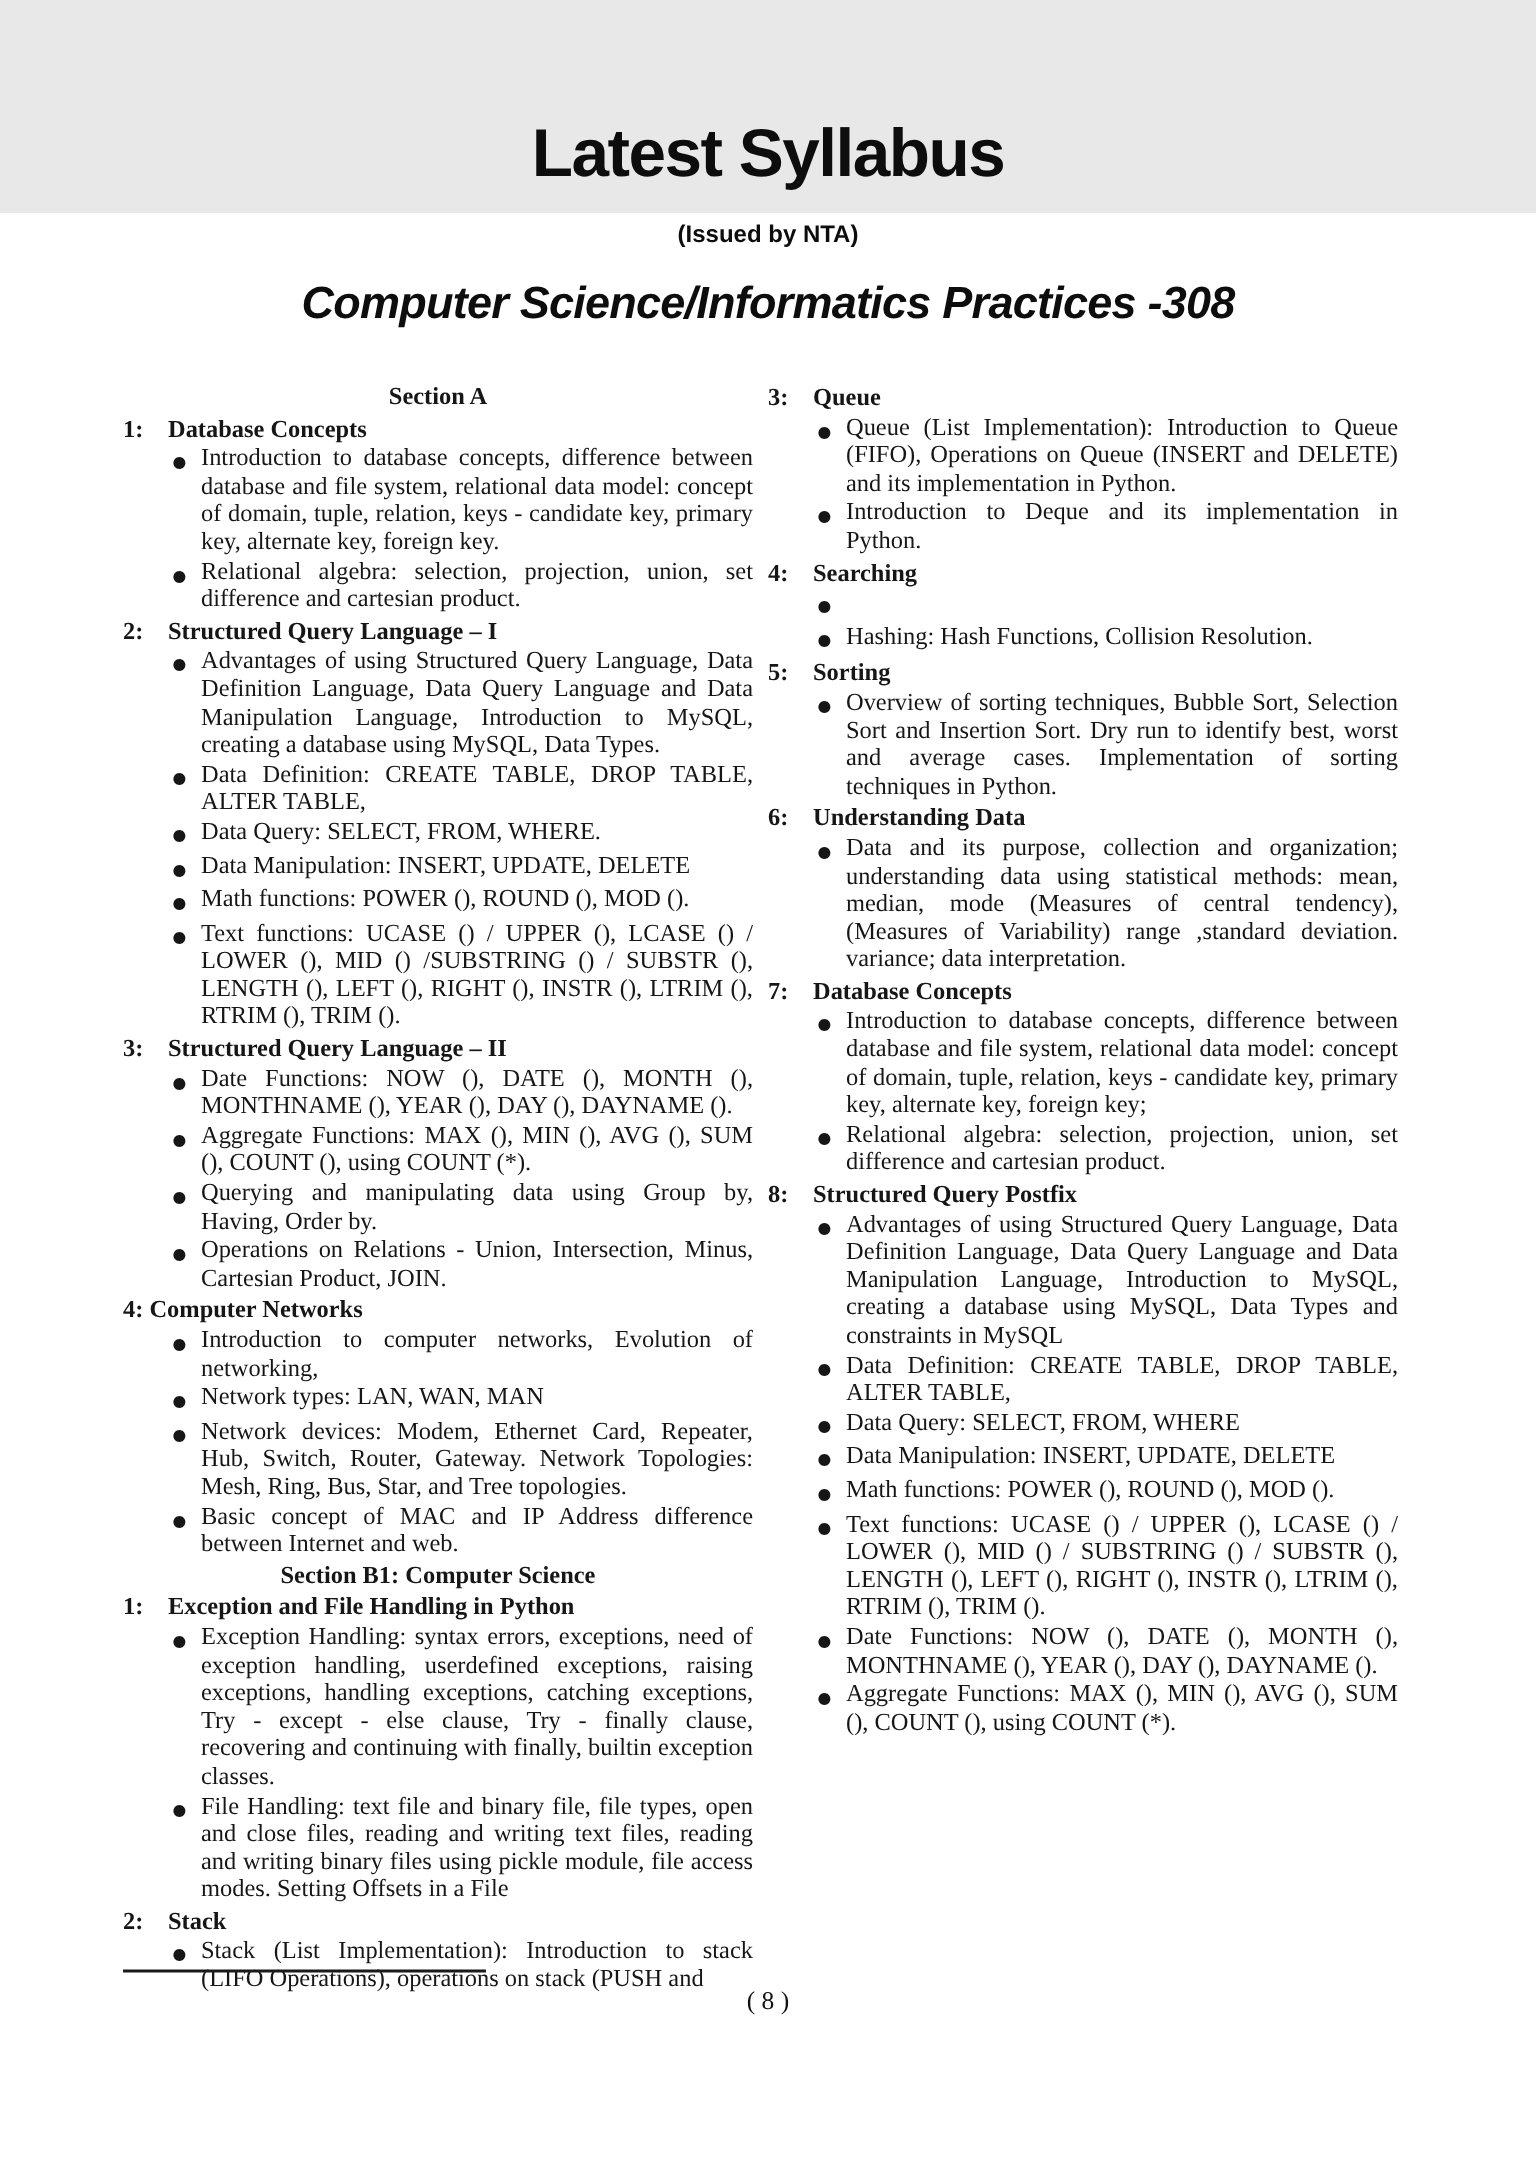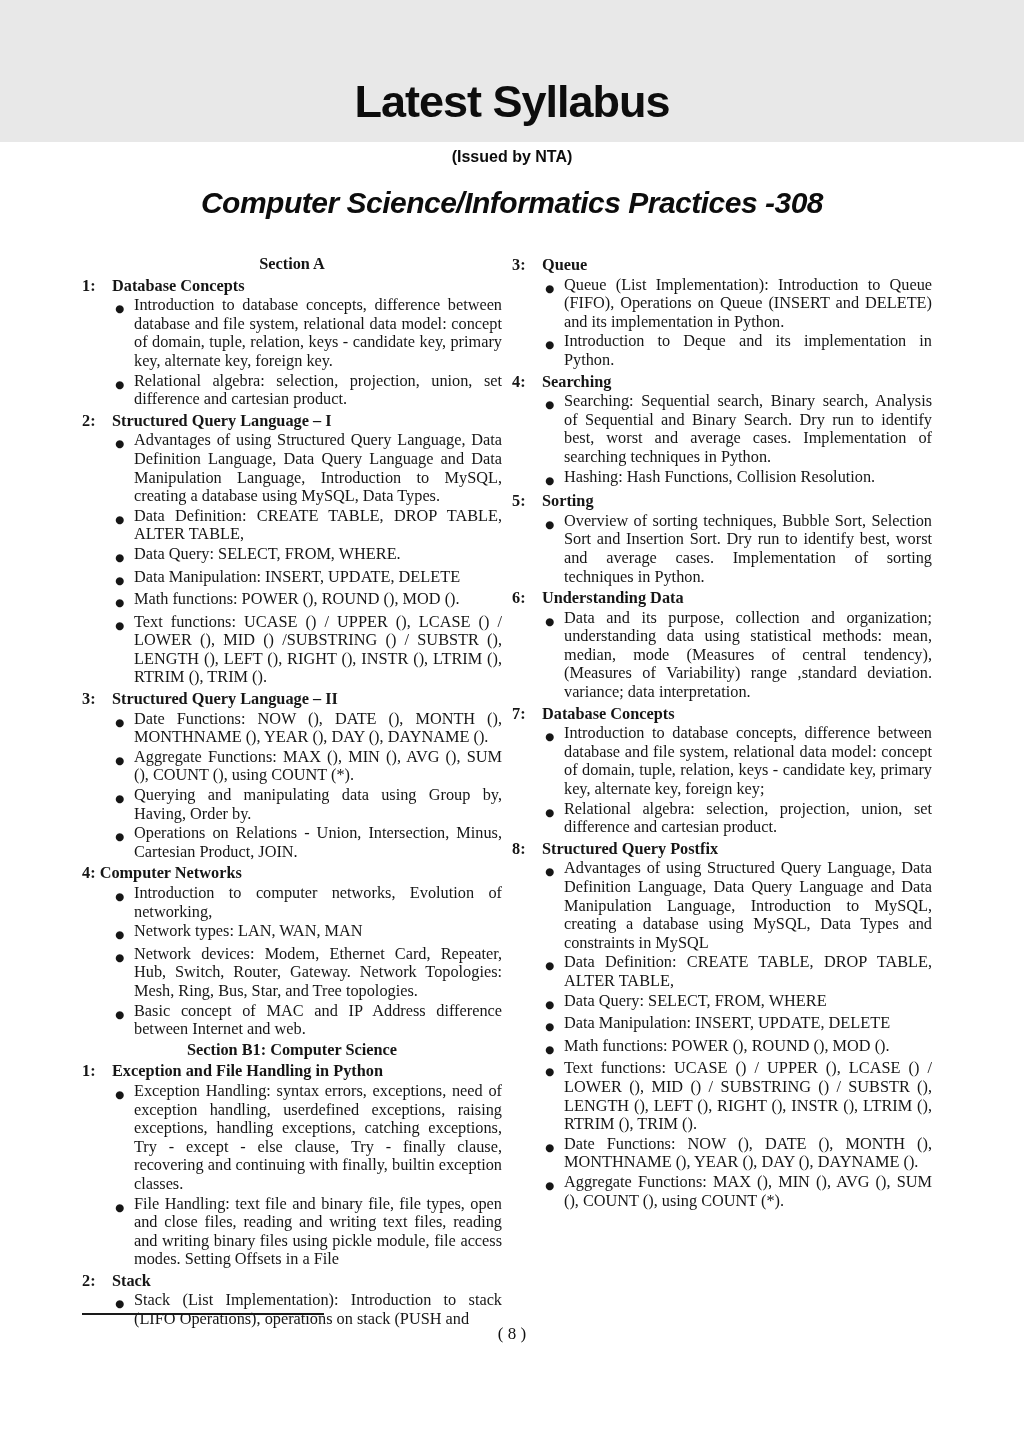--- a/index.html
+++ b/index.html
@@ -201,21 +201,20 @@
         <div class="bullet">
           <span class="marker">●</span>
           <span class="btext">Introduction to Deque and its implementation in Python.</span>
         </div>
         <div class="topic">
           <span class="num">4:</span>
           <span class="ttl">Searching</span>
         </div>
         <div class="bullet">
           <span class="marker">●</span>
-          <span class="btext">Searching: Sequential search, Binary search, Analysis of Sequential and Binary Search. Dry run to identify best, worst and average cases. Implementation of searching techniques in Python.</span>
         </div>
         <div class="bullet">
           <span class="marker">●</span>
           <span class="btext">Hashing: Hash Functions, Collision Resolution.</span>
         </div>
         <div class="topic">
           <span class="num">5:</span>
           <span class="ttl">Sorting</span>
         </div>
         <div class="bullet">

